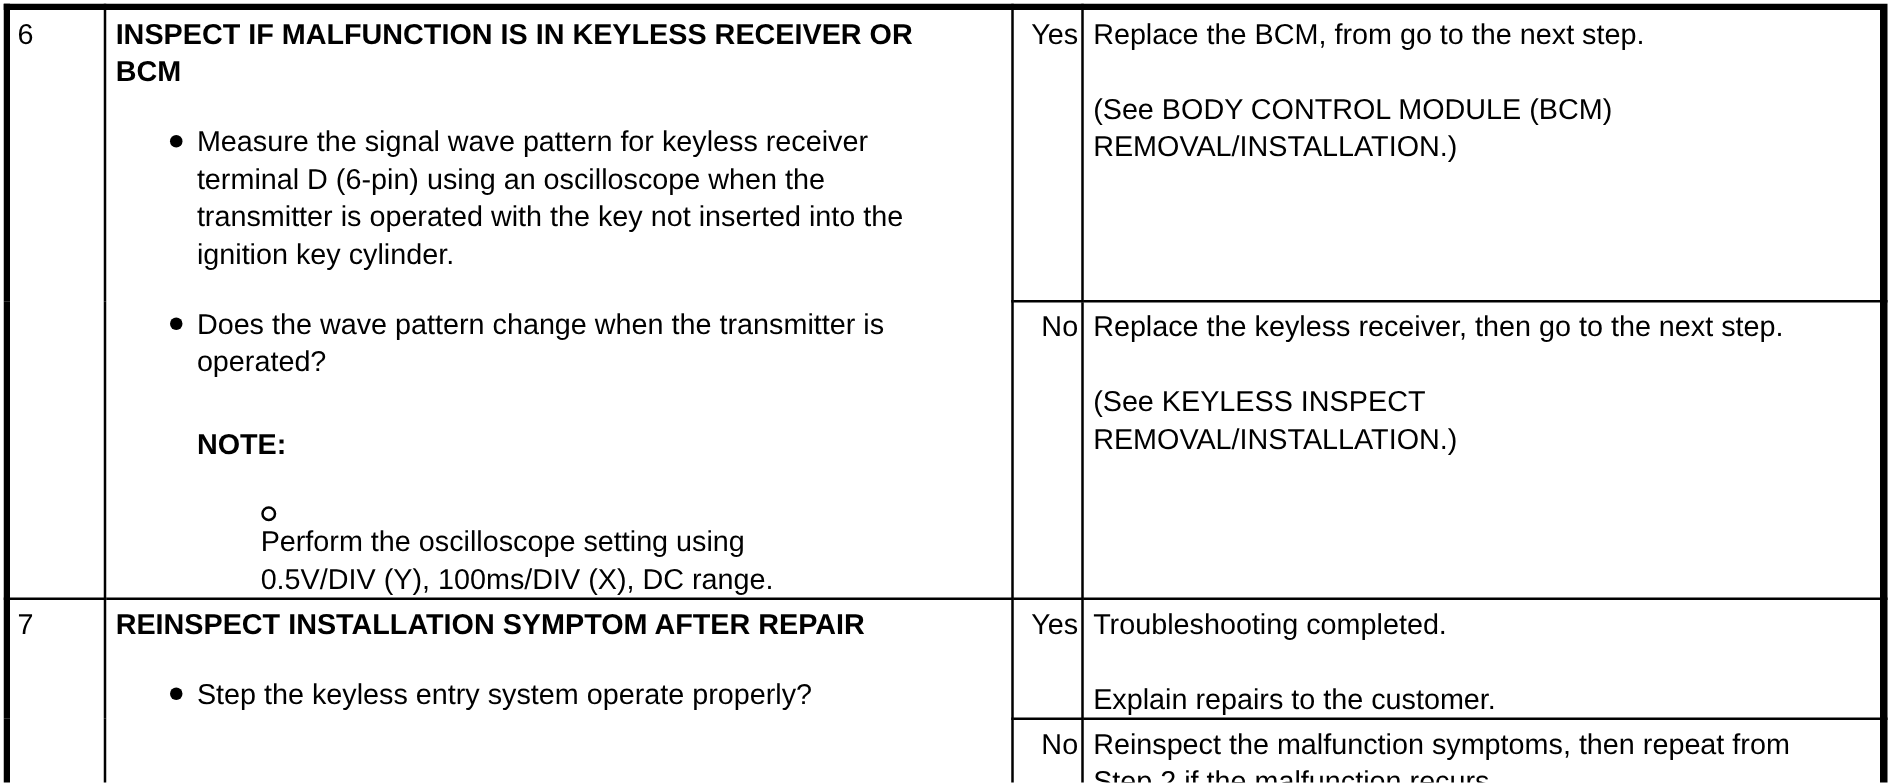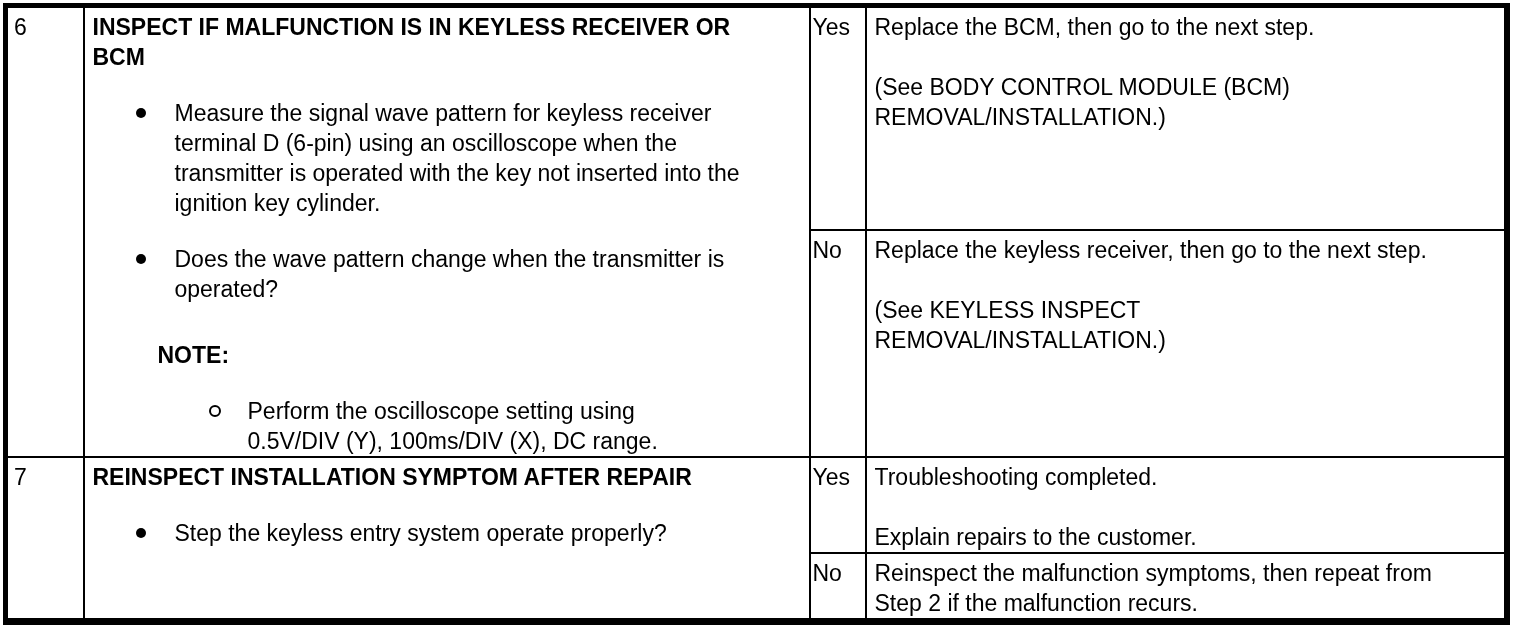--- a/index.html
+++ b/index.html
@@ -24,33 +24,32 @@
   }
   td {
     border: 2px solid #000;
     vertical-align: top;
     font-size: 23px;
     line-height: 30px;
     padding: 4px 16px 0 8px;
     overflow: hidden;
   }
   td.num-cell { padding: 4px 4px 0 6px; }
-  td.yn-cell  { padding: 4px 2px 0 2px; text-align: left; }
+  td.yn-cell  { padding: 4px 2px 0 2px; text-align: right; }
 
   .pre { white-space: pre-line; }
 
   .step-title { font-weight: bold; white-space: pre-line; }
 
   .bullet {
     display: flex;
     margin-top: 26px;
     margin-left: 43px;
-    gap: 17px;
   }
-  .bullet.sub { margin-left: 116px; }
+  .bullet.sub { margin-left: 116px; flex-direction: column; }
   .glyph-wrap { flex: 0 0 22px; }
   .dot {
     display: block;
     width: 10px; height: 10px;
     margin-top: 10px;
     background: #000;
     border-radius: 50%;
   }
   .ring {
     display: block;
@@ -110,21 +109,21 @@
                 <span class="ring"></span>
               </span>
           <div class="btext">Perform the oscilloscope setting using
 0.5V/DIV (Y), 100ms/DIV (X), DC range.</div>
         </div>
       </td>
       <td class="yn-cell">
         <div>Yes</div>
       </td>
       <td>
-        <div class="pre">Replace the BCM, then go to the next step.
+        <div class="pre">Replace the BCM, from go to the next step.
 
 (See BODY CONTROL MODULE (BCM)
 REMOVAL/INSTALLATION.)</div>
       </td>
     </tr>
 
     <tr style="height:222px">
       <td class="yn-cell">
         <div>No</div>
       </td>

